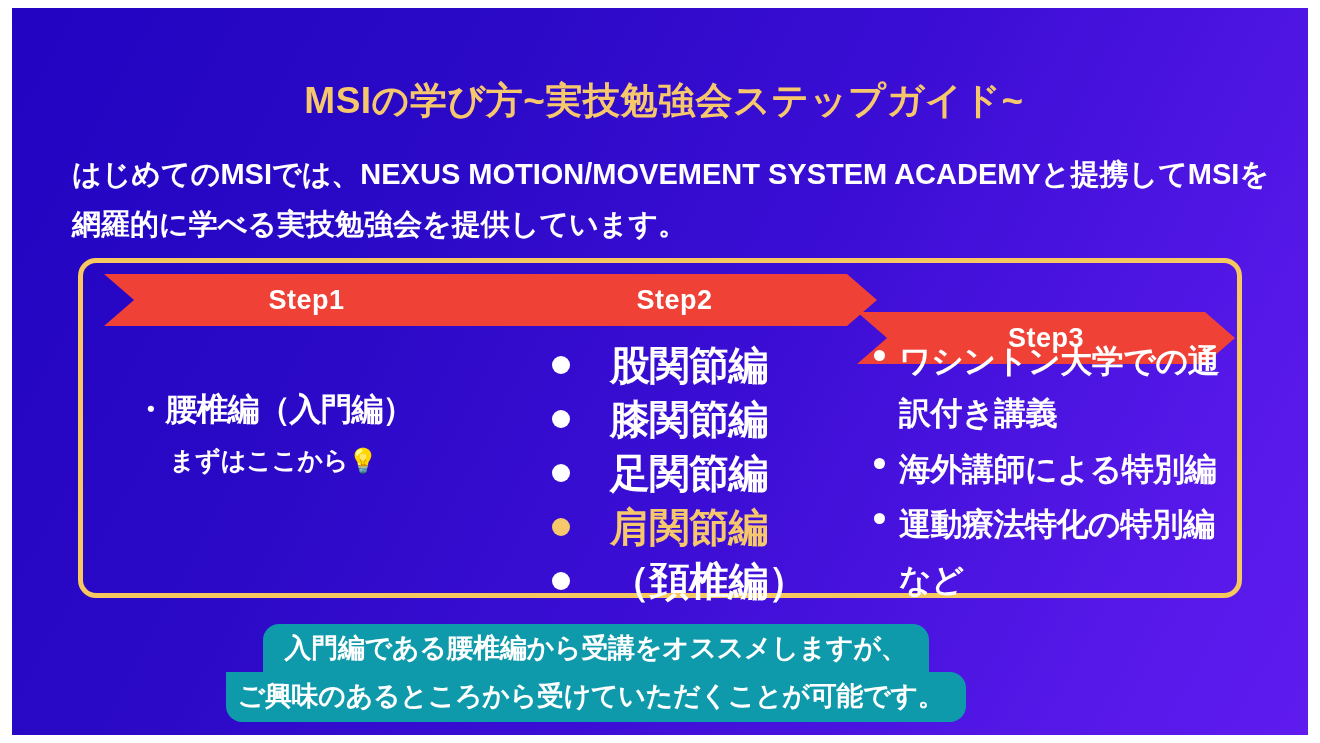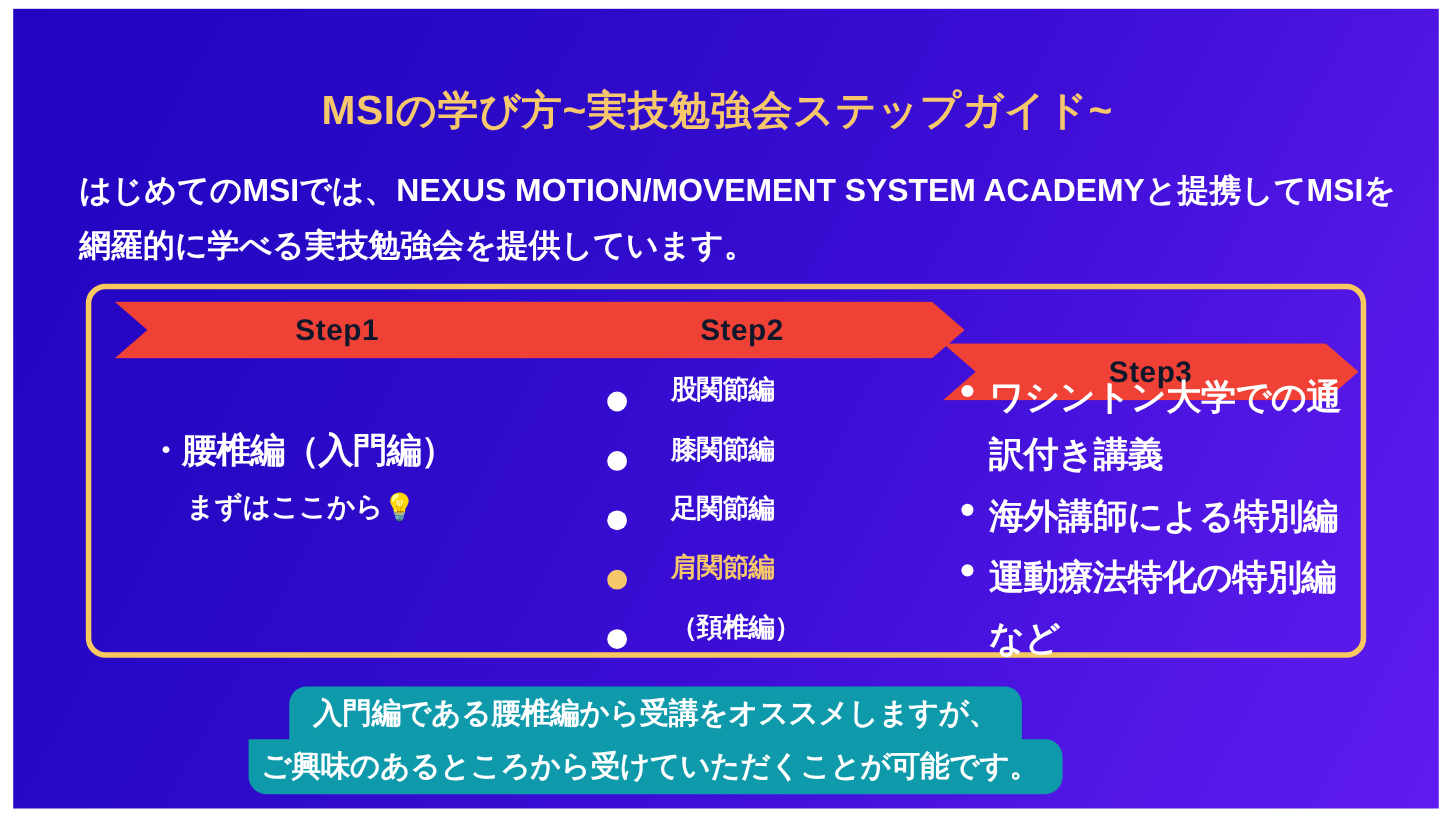--- a/index.html
+++ b/index.html
@@ -20,21 +20,21 @@
     top: 8px;
     width: 1296px;
     height: 727px;
     background: linear-gradient(118deg, #2204c2 0%, #2a09c6 28%, #3d0ed6 58%, #5317e6 82%, #5f1bf0 100%);
     overflow: hidden;
   }
 
   
   #title {
     position: absolute;
-    left: 0;
+    left: 12px;
     top: 68px;
     width: 1280px;
     text-align: center;
     color: #f6c86b;
     font-size: 37px;
     font-weight: 700;
     letter-spacing: 0.5px;
     white-space: nowrap;
   }
 
@@ -71,21 +71,21 @@
     height: 52px;
   }
   .step-arrow {
     position: absolute;
     top: 0;
     height: 52px;
     background: #ef4136;
     display: flex;
     align-items: center;
     justify-content: center;
-    color: #0f172a;
+    color: #ffffff;
     font-size: 27px;
     font-weight: 700;
     letter-spacing: 0.5px;
     clip-path: polygon(0 0, calc(100% - 30px) 0, 100% 50%, calc(100% - 30px) 100%, 0 100%, 30px 50%);
   }
   #step-arrow-1 { left: 0px;   width: 405px; }
   #step-arrow-2 { left: 368px; width: 405px; }
   #step-arrow-3 { left: 753px; width: 378px; margin-top: 38px; }
 
   
@@ -131,21 +131,21 @@
     height: 18px;
     border-radius: 50%;
     background: #ffffff;
     flex: 0 0 auto;
     margin-left: 100px;
     margin-right: 40px;
     align-self: center;
   }
   .b2-dot.gold { background: #f6c86b; }
   .b2-text {
-    font-size: 24px;
+    font-size: 40px;
     font-weight: 700;
     white-space: nowrap;
     letter-spacing: -0.5px;
   }
   .b2-text.gold { color: #f6c86b; }
 
   
   #col-3 {
     left: 862px;
     top: 328px;

